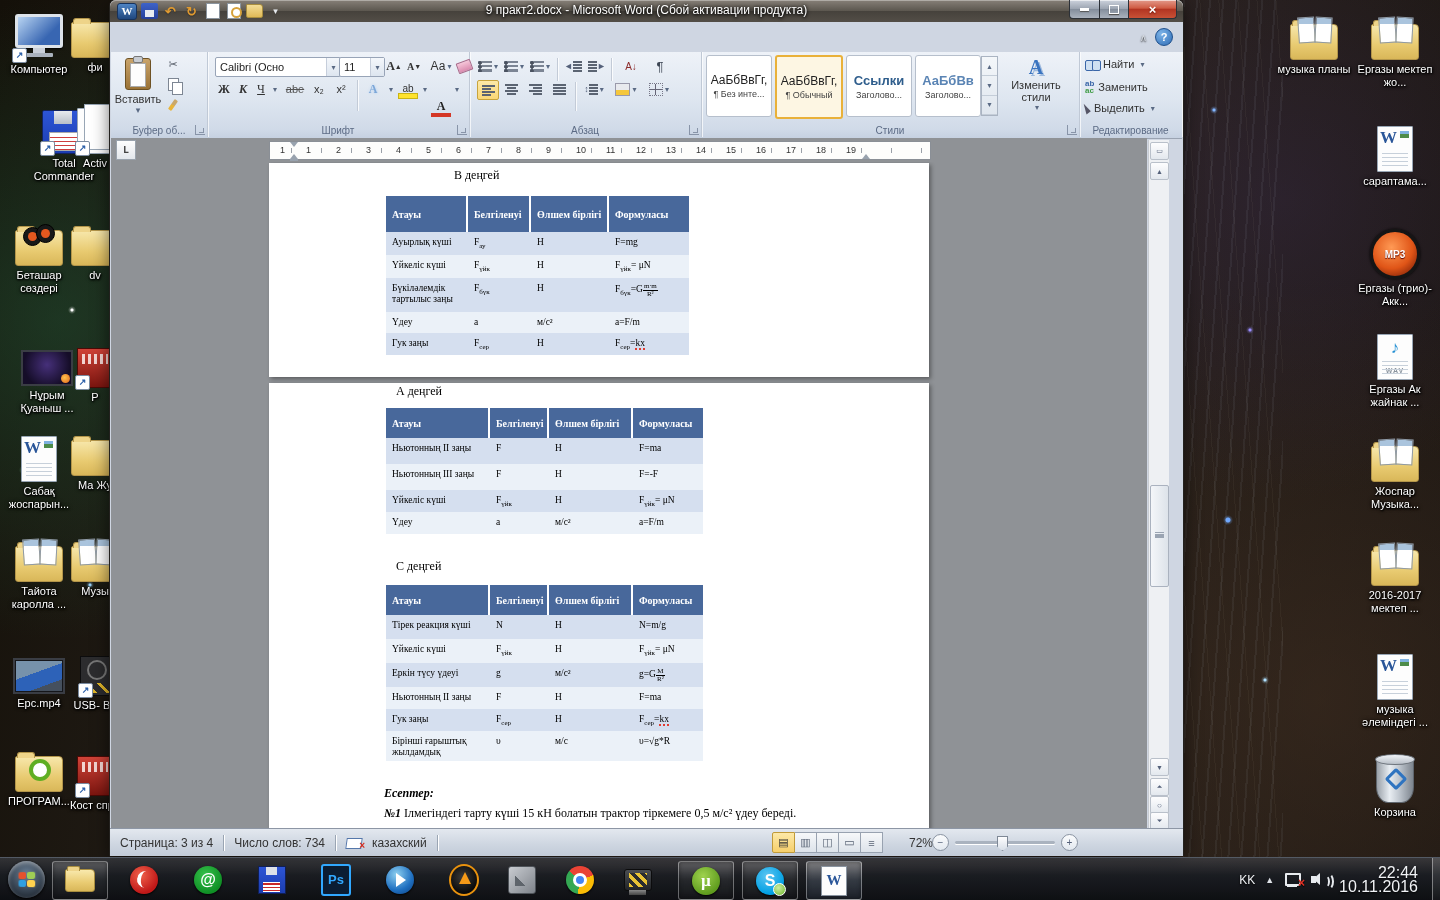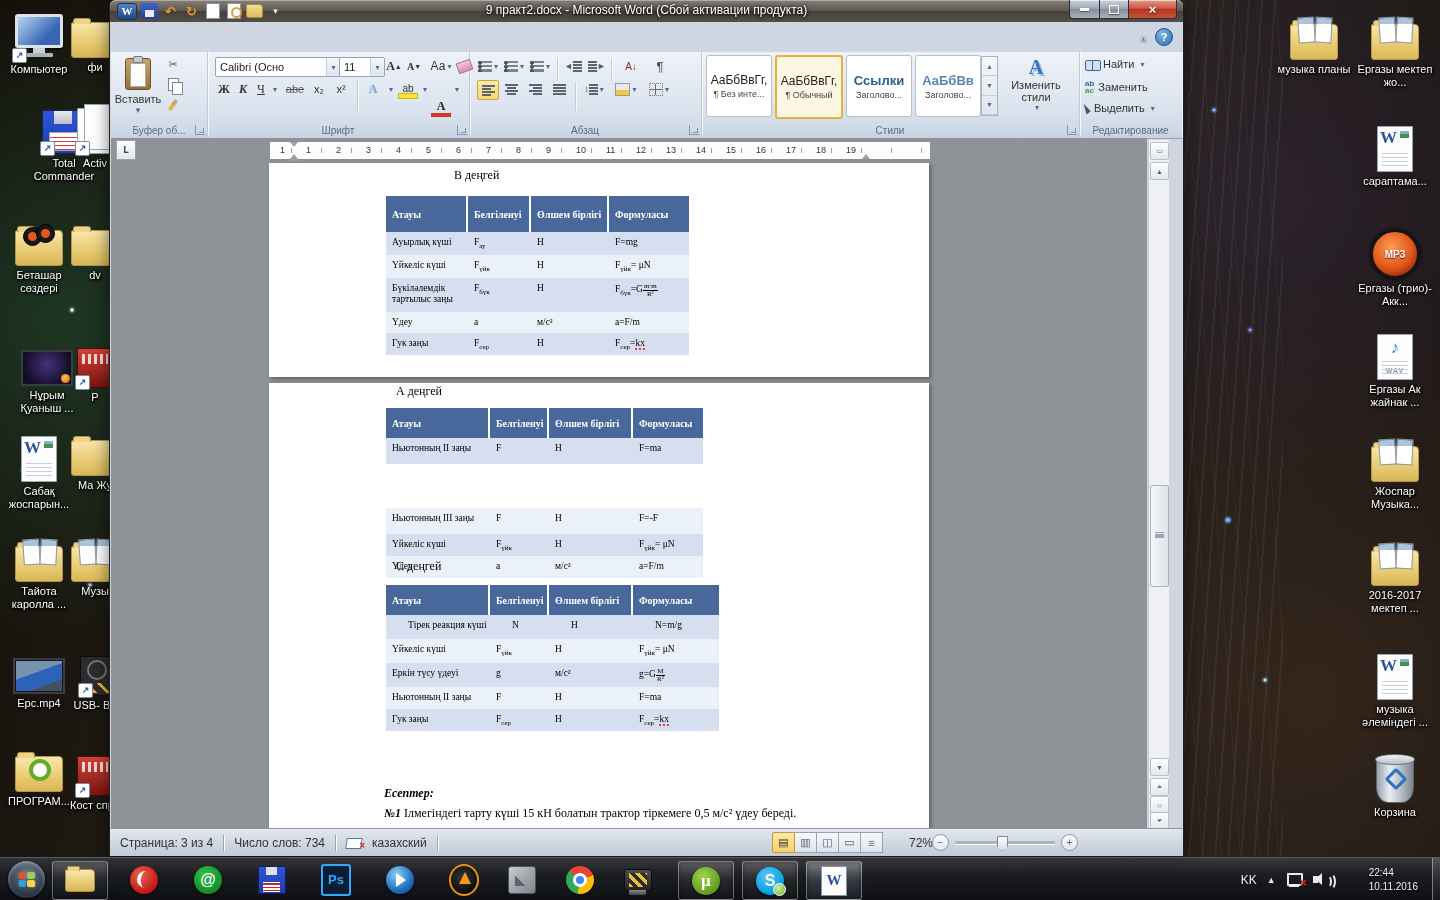--- a/index.html
+++ b/index.html
@@ -308,21 +308,21 @@
   .trayup{font-size:9px;color:#dfe3e8;}
   .netic{position:relative;width:17px;height:14px;}
   .netic::before{content:"";position:absolute;left:1px;top:0;width:12px;height:9px;border:2px solid #e8ebef;border-radius:1px;}
   .netic::after{content:"";position:absolute;left:3px;bottom:0;width:10px;height:2px;background:#e8ebef;}
   .netic .nx{position:absolute;right:-4px;bottom:-3px;color:#e03025;font:bold 12px "Liberation Sans",sans-serif;text-shadow:0 1px 1px #000;}
   .spk{position:relative;width:18px;height:15px;}
   .spk::before{content:"";position:absolute;left:0;top:4px;width:5px;height:7px;background:#e8ebef;}
   .spk::after{content:"";position:absolute;left:2px;top:1px;border-right:7px solid #e8ebef;border-top:6px solid transparent;border-bottom:6px solid transparent;}
   .spk .w1{position:absolute;left:10px;top:3px;width:5px;height:9px;border:2px solid transparent;border-right-color:#e8ebef;border-radius:50%;}
   .spk .w2{position:absolute;left:12px;top:1px;width:7px;height:13px;border:2px solid transparent;border-right-color:#e8ebef;border-radius:50%;}
-  .clock{font-size:10px;line-height:14px;text-shadow:0 1px 2px #000;margin-left:28px;}
+  .clock{text-align:right;font-size:16px;line-height:14px;text-shadow:0 1px 2px #000;}
   .showdesk{position:absolute;right:0;top:0;width:7px;height:43px;border-left:1px solid rgba(255,255,255,.4);
     background:linear-gradient(rgba(255,255,255,.14),rgba(255,255,255,.03));}
   sub{font-size:7px;}
 </style>
 </head>
 <body>
 
 <div class="bg"></div>
 <div class="tinsel"></div>
 <div id="desktop-icons">
@@ -767,21 +767,21 @@
           <div class="tcell hcell" style="width: 59px;">Белгіленуі</div>
           <div class="tcell hcell" style="width: 84px;">Өлшем бірлігі</div>
           <div class="tcell hcell" style="width: 70px;">Формуласы</div>
         </div>
         <div class="trow band-b" style="height: 26px;">
           <div class="tcell" style="width: 104px;">Ньютонның ІІ заңы</div>
           <div class="tcell" style="width: 59px;">F</div>
           <div class="tcell" style="width: 84px;">Н</div>
           <div class="tcell" style="width: 70px;">F=ma</div>
         </div>
-        <div class="trow band-a" style="height: 26px; margin-top: 44px;">
+        <div class="trow band-a" style="height: 26px;">
           <div class="tcell" style="width: 104px;">Ньютонның ІІІ заңы</div>
           <div class="tcell" style="width: 59px;">F</div>
           <div class="tcell" style="width: 84px;">Н</div>
           <div class="tcell" style="width: 70px;">F=-F</div>
         </div>
         <div class="trow band-b" style="height: 22px;">
           <div class="tcell" style="width: 104px;">Үйкеліс күші</div>
           <div class="tcell" style="width: 59px;">F<sub>үйк</sub></div>
           <div class="tcell" style="width: 84px;">Н</div>
           <div class="tcell" style="width: 70px;">F<sub>үйк</sub>= μN</div>
@@ -795,21 +795,21 @@
       </div>
       <div class="docheading" style="left: 285px; top: 397px;">С деңгей</div>
       <div class="dtable" style="left: 275px; top: 423px;">
         <div class="trow thead" style="height: 30px;">
           <div class="tcell hcell" style="width: 104px;">Атауы</div>
           <div class="tcell hcell" style="width: 59px;">Белгіленуі</div>
           <div class="tcell hcell" style="width: 84px;">Өлшем бірлігі</div>
           <div class="tcell hcell" style="width: 70px;">Формуласы</div>
         </div>
         <div class="trow band-b" style="height: 24px;">
-          <div class="tcell" style="width: 104px; margin-left: 16px;">Тірек реакция күші</div>
+          <div class="tcell" style="width: 104px;">Тірек реакция күші</div>
           <div class="tcell" style="width: 59px;">N</div>
           <div class="tcell" style="width: 84px;">Н</div>
           <div class="tcell" style="width: 70px;">N=m/g</div>
         </div>
         <div class="trow band-a" style="height: 24px;">
           <div class="tcell" style="width: 104px;">Үйкеліс күші</div>
           <div class="tcell" style="width: 59px;">F<sub>үйк</sub></div>
           <div class="tcell" style="width: 84px;">Н</div>
           <div class="tcell" style="width: 70px;">F<sub>үйк</sub>= μN</div>
         </div>
@@ -823,20 +823,26 @@
           <div class="tcell" style="width: 104px;">Ньютонның ІІ заңы</div>
           <div class="tcell" style="width: 59px;">F</div>
           <div class="tcell" style="width: 84px;">Н</div>
           <div class="tcell" style="width: 70px;">F=ma</div>
         </div>
         <div class="trow band-b" style="height: 22px;">
           <div class="tcell" style="width: 104px;">Гук заңы</div>
           <div class="tcell" style="width: 59px;">F<sub>сер</sub></div>
           <div class="tcell" style="width: 84px;">Н</div>
           <div class="tcell" style="width: 70px;">F<sub>сер</sub>=<span class="sperr">kx</span></div>
+        </div>
+        <div class="trow band-a" style="height: 30px;">
+          <div class="tcell" style="width: 104px;">Бірінші ғарыштық жылдамдық</div>
+          <div class="tcell" style="width: 59px;">υ</div>
+          <div class="tcell" style="width: 84px;">м/с</div>
+          <div class="tcell" style="width: 70px;">υ=√g*R</div>
         </div>
       </div>
     </div>
 
   <div class="vscroll">
     <div class="vsbtn" style="top:2px">▭</div>
     <div class="vsbtn" style="top:22px">▲</div>
     <div class="vthumb" style="top:345px;height:100px"></div>
     <div class="vsbtn" style="top:618px">▼</div>
     <div class="vsbtn" style="top:638px">⏶</div>

